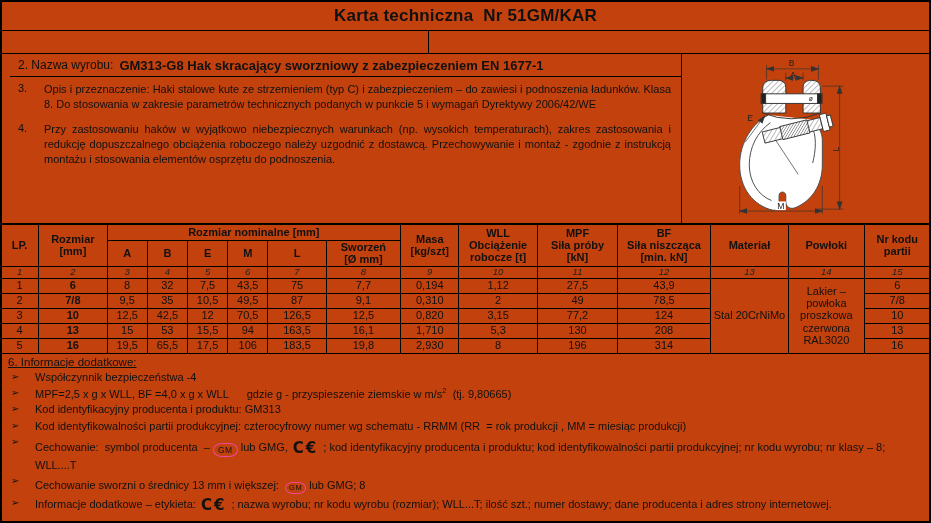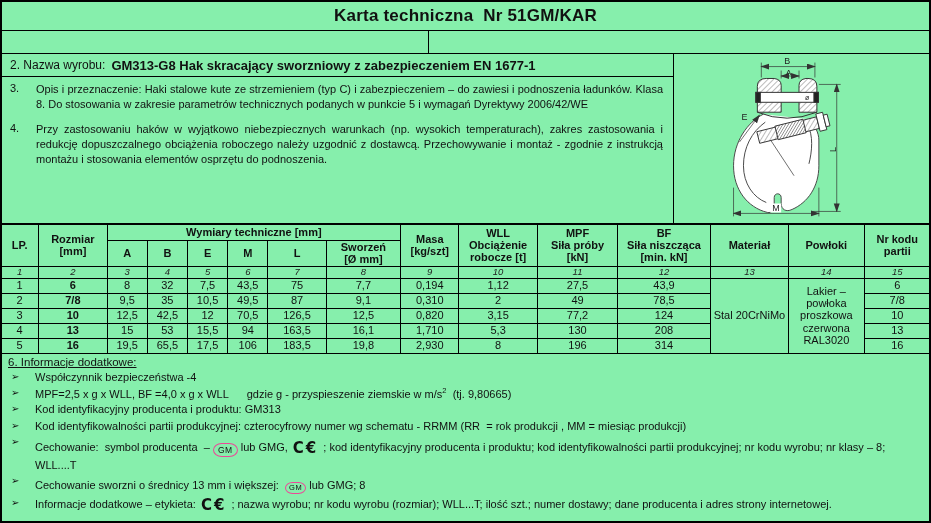--- a/index.html
+++ b/index.html
@@ -1,29 +1,29 @@
 <!DOCTYPE html>
 <html><head>
 <meta charset="utf-8">
 <style>
   html,body{margin:0;padding:0;background:#e8e8e8;}
   .page{
-    width:931px;height:523px;box-sizing:border-box;background:#86efac;
+    width:931px;height:523px;box-sizing:border-box;background:#c2410c;
     border:2px solid #000;position:relative;overflow:hidden;
     font-family:"Liberation Sans", sans-serif;color:#111;
     display:flex;flex-direction:column;
   }
   
   .title-row{height:28px;border-bottom:1px solid #000;display:flex;align-items:center;justify-content:center;}
   .title-row h1{margin:0;font-size:17px;font-weight:bold;white-space:pre;letter-spacing:.2px;}
   
   .sub-row{height:22px;border-bottom:1px solid #000;position:relative;}
   .sub-row .divider{position:absolute;left:46%;top:0;bottom:0;width:1px;background:#000;}
   
-  .main{height:169px;border-bottom:1px solid #000;display:flex;}
+  .main{height:169px;border-bottom:1px solid #000;display:flex;padding-left:8px;}
   .main-left{width:671px;border-right:1px solid #000;display:flex;flex-direction:column;}
   .product-row{height:22px;border-bottom:1px solid #000;display:flex;align-items:center;padding-left:8px;gap:6px;}
   .product-label{font-size:12px;}
   .product-name{font-size:13px;font-weight:bold;}
   .notes{flex:1;padding:5px 10px 0 8px;}
   .note{display:flex;margin-bottom:11px;}
   .note-num{width:26px;flex:none;font-size:11px;}
   .note-text{flex:1;font-size:11px;line-height:1.34;text-align:justify;}
   .main-right{flex:1;position:relative;}
   .main-right svg{display:block;width:100%;height:100%;}
@@ -183,21 +183,21 @@
         <col style="width:92px">
       <col style="width:78px">
         <col style="width:75px">
         <col style="width:66px">
     </colgroup>
     <thead>
       <tr class="h1">
         <th rowspan="2">LP.</th>
         <th rowspan="2">Rozmiar
 [mm]</th>
-        <th colspan="6">Wymiary techniczne [mm]</th>
+        <th colspan="6">Rozmiar nominalne [mm]</th>
         <th rowspan="2">Masa
 [kg/szt]</th>
         <th rowspan="2">WLL
 Obciążenie
 robocze [t]</th>
         <th rowspan="2">MPF
 Siła próby
 [kN]</th>
         <th rowspan="2">BF
 Siła niszcząca

